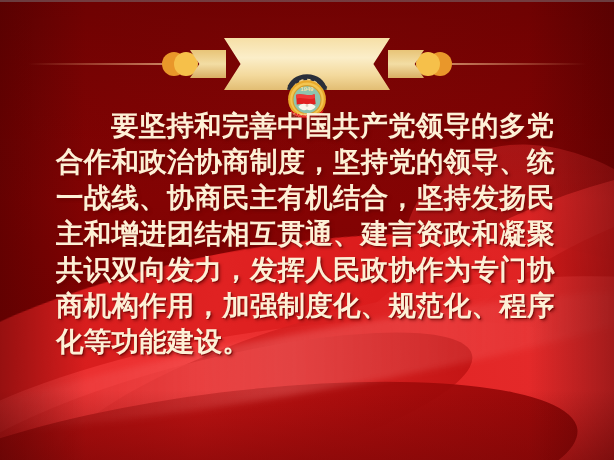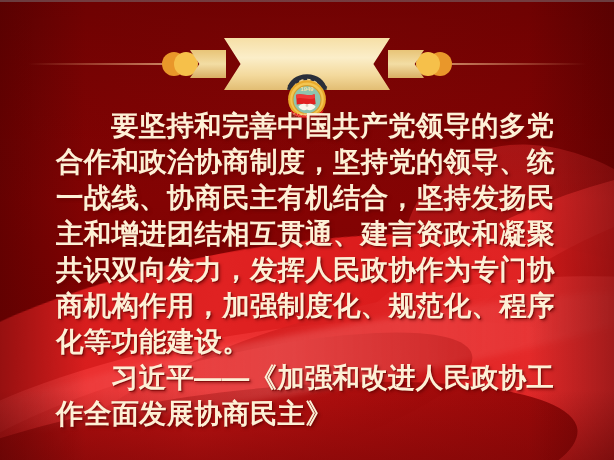--- a/index.html
+++ b/index.html
@@ -287,16 +287,15 @@
       <path d="M47 66 C49 64 51 64 53 66 C51 69 49 69 47 66 Z" fill="#d8cfc0"></path>
 
       <path d="M18 72 C30 88 70 88 82 72 L78 80 C66 92 34 92 22 80 Z" fill="#d81616"></path>
       <path d="M20 74 C32 88 68 88 80 74 L77 79 C65 90 35 90 23 79 Z" fill="#e82222"></path>
       <text x="50" y="85" font-size="6.5" font-family="Liberation Sans, sans-serif" fill="#f6dca0" text-anchor="middle" letter-spacing="0.4">中国人民政治协商会议</text>
     </svg>
   </div>
 
   <div class="quote">
     <p>要坚持和完善中国共产党领导的多党合作和政治协商制度，坚持党的领导、统一战线、协商民主有机结合，坚持发扬民主和增进团结相互贯通、建言资政和凝聚共识双向发力，发挥人民政协作为专门协商机构作用，加强制度化、规范化、程序化等功能建设。</p>
-    <p class="attribution">习近平——《加强和改进人民政协工作全面发展协商民主》</p>
   </div>
 
 </div>
 
 </body></html>

